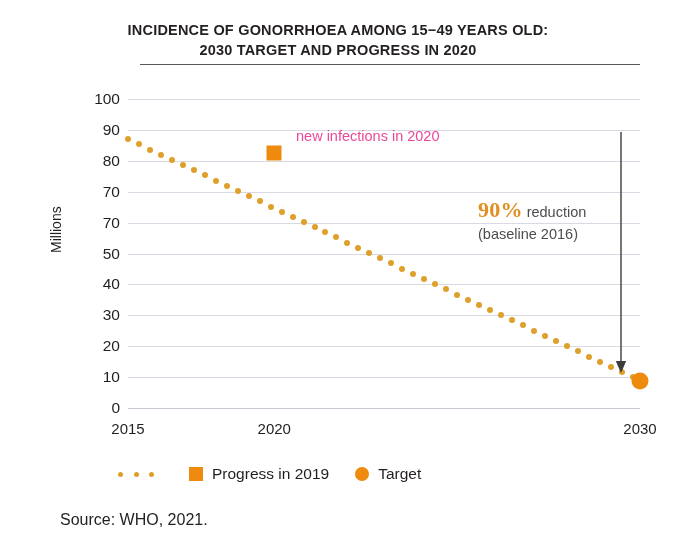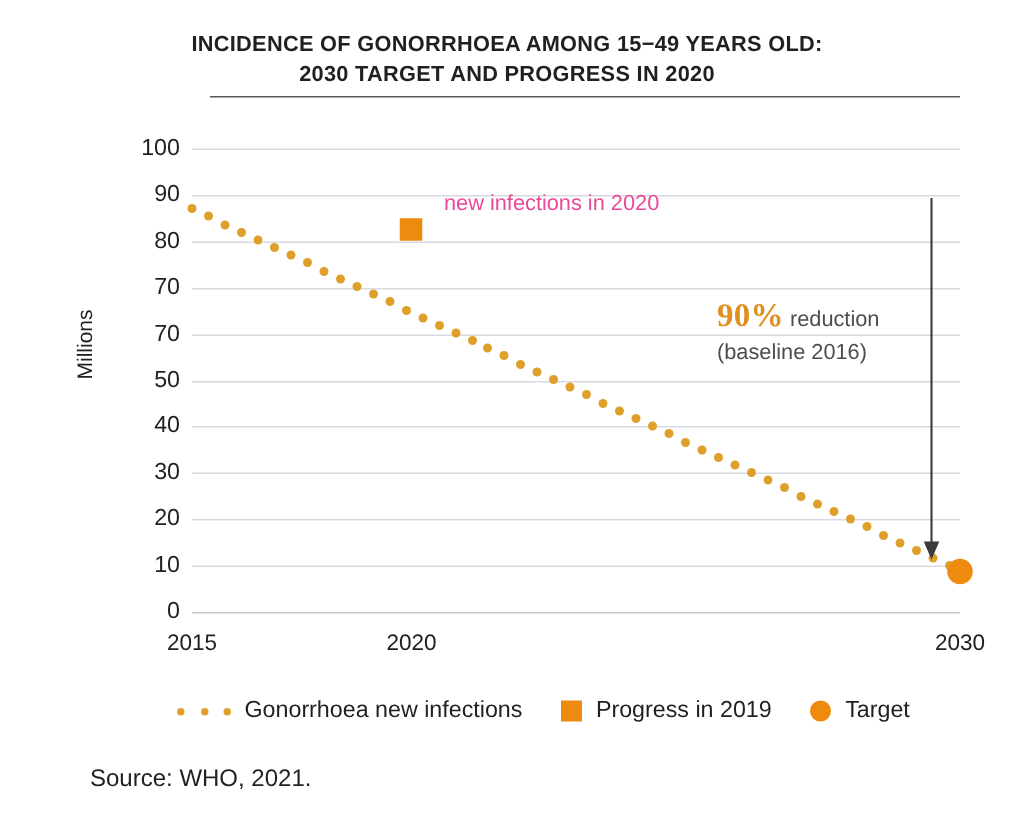--- a/index.html
+++ b/index.html
@@ -353,21 +353,20 @@
   <path d="M7 241 L1.8 229 L12.2 229 Z" fill="#3b3b3b"></path>
 </svg>
 
 <div id="legend">
   <div class="legend-item">
     <span class="lg-dots">
         <i></i>
         <i></i>
         <i></i>
       </span>
-    <span class="legend-label">Gonorrhoea new infections</span>
   </div>
   <div class="legend-item">
     <span class="lg-square"></span>
     <span class="legend-label">Progress in 2019</span>
   </div>
   <div class="legend-item">
     <span class="lg-circle"></span>
     <span class="legend-label">Target</span>
   </div>
 </div>

